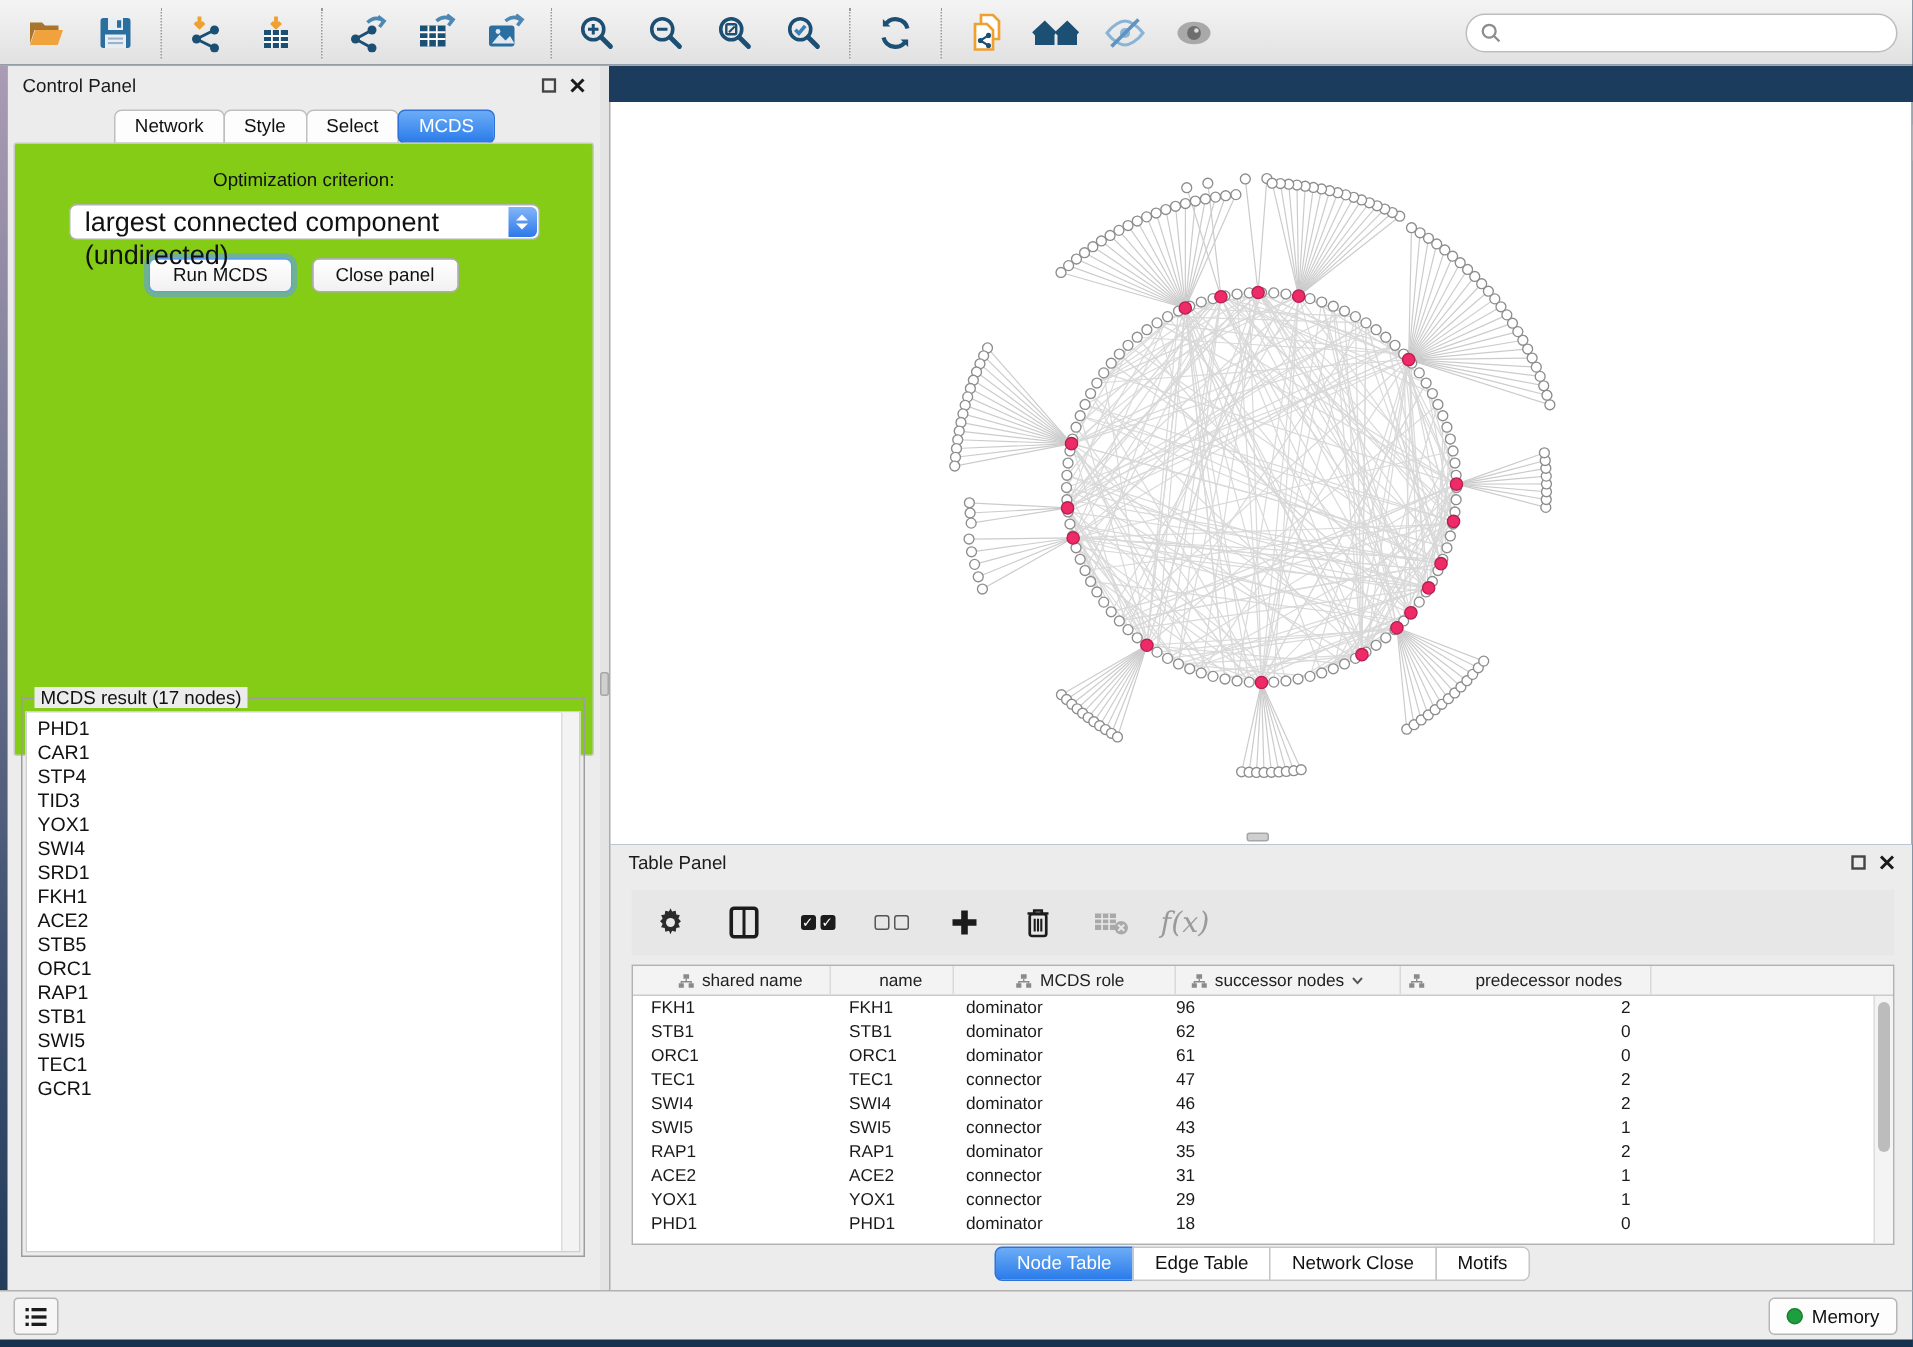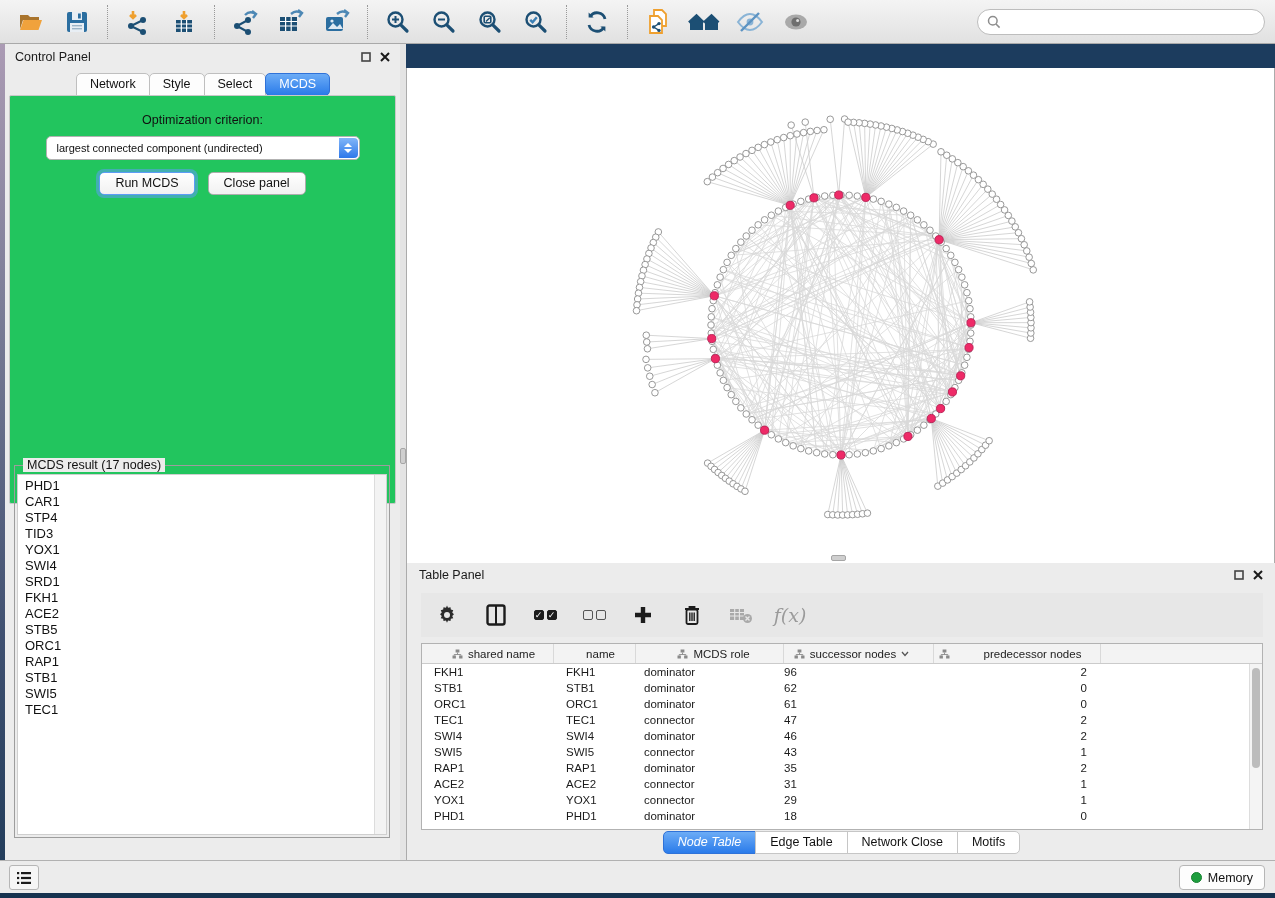--- a/index.html
+++ b/index.html
@@ -31,24 +31,24 @@
     align-items:center; padding:0 10px; font-size:12.5px; color:#1a1a1a; }
   .win-icons { margin-left:auto; display:flex; gap:9px; align-items:center; }
   .cp-tabs { position:absolute; left:0; top:29px; width:100%; display:flex;
     justify-content:center; }
   .cp-tab { font-size:12.5px; padding:3px 13px 4px; background:#fdfdfd;
     border:1px solid #bfbfbf; border-radius:5px 5px 0 0; margin-right:-1px; color:#111;
     cursor:default; }
   .cp-tab.active { background:linear-gradient(#6cacf6,#2a7bea); color:#fff;
     border-color:#2f72d8; border-radius:5px; }
   .cp-body { position:absolute; left:4px; top:51px; width:387px; height:409px;
-    background:#22c55e; border:1px solid #c9c9c9; border-radius:2px; }
+    background:#84cc16; border:1px solid #c9c9c9; border-radius:2px; }
   .opt-label { margin-top:17px; text-align:center; font-size:12.5px; color:#111; }
   .dropdown { position:relative; margin:9px auto 0; width:314px; height:24px; background:#fff;
-    border:1px solid #b2b2b2; border-radius:5px; font-size:11px; line-height:22px;
+    border:1px solid #b2b2b2; border-radius:5px; font-size:18px; line-height:22px;
     padding-left:10px; color:#111; }
   .dd-stepper { position:absolute; right:1px; top:1px; width:19px; height:20px;
     background:linear-gradient(#82b6f8,#2e78ea); border-radius:0 4px 4px 0;
     display:flex; flex-direction:column; align-items:center; justify-content:center; gap:2px; }
   .dd-stepper i { display:block; width:0; height:0; border-left:4px solid transparent;
     border-right:4px solid transparent; }
   .dd-stepper .up { border-bottom:4px solid #fff; }
   .dd-stepper .dn { border-top:4px solid #fff; }
   .btn-row { margin-top:12px; display:flex; justify-content:center; gap:13px; }
   .btn { font:12.5px "Liberation Sans",sans-serif; padding:3px 15px 4px;
@@ -120,21 +120,21 @@
   .tbl-thumb { position:absolute; top:4px; left:2px; width:8px; height:100px;
     background:#bcbcbc; border-radius:4px; }
 
   .tbl-tabs { position:absolute; left:0; right:0; bottom:6px; display:flex;
     justify-content:center; }
   .tbl-tab { font-size:12.5px; padding:3px 14px 4px; background:#fff;
     border:1px solid #c6c6c6; margin-right:-1px; color:#111; }
   .tbl-tab:first-child { border-radius:5px 0 0 5px; }
   .tbl-tab:last-child { border-radius:0 5px 5px 0; }
   .tbl-tab.active { background:linear-gradient(#6cacf6,#2a7bea); color:#fff;
-    border-color:#2f72d8;font-style:italic; }
+    border-color:#2f72d8; }
 
   
   .status-bar { left:0; top:860px; width:1275px; height:33px; background:#ececec;
     border-top:1px solid #b1b1b1; }
   .list-btn { position:absolute; left:9px; top:4px; width:30px; height:25px;
     background:#f6f6f6; border:1px solid #b6b6b6; border-radius:3px;
     display:flex; align-items:center; justify-content:center; }
   .memory-btn { position:absolute; right:10px; top:4px; height:25px;
     background:#fdfdfd; border:1px solid #b6b6b6; border-radius:4px;
     display:flex; align-items:center; gap:6px; padding:0 11px; font-size:12.5px; color:#111; }
@@ -369,20 +369,21 @@
         <div class="mcds-item">SWI4</div>
         <div class="mcds-item">SRD1</div>
         <div class="mcds-item">FKH1</div>
         <div class="mcds-item">ACE2</div>
         <div class="mcds-item">STB5</div>
         <div class="mcds-item">ORC1</div>
         <div class="mcds-item">RAP1</div>
         <div class="mcds-item">STB1</div>
         <div class="mcds-item">SWI5</div>
         <div class="mcds-item">TEC1</div>
+        <div class="mcds-item">GCR1</div>
       </div>
     <div class="result-scroll"></div>
   </div>
 </div>
 
 <div class="abs v-splitter">
   <div class="v-handle"></div>
 </div>
 
 <div class="abs net-title">

